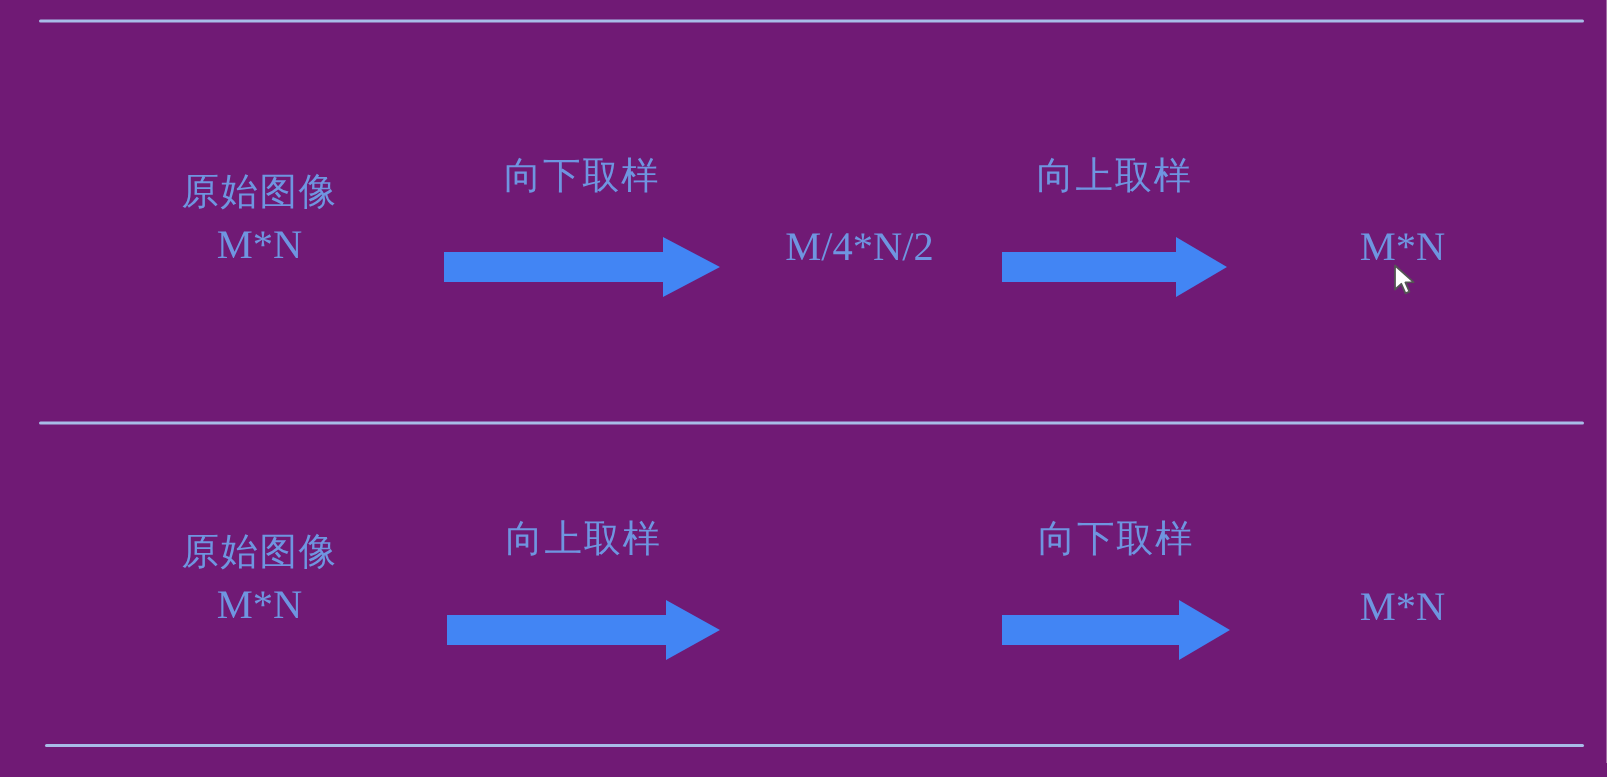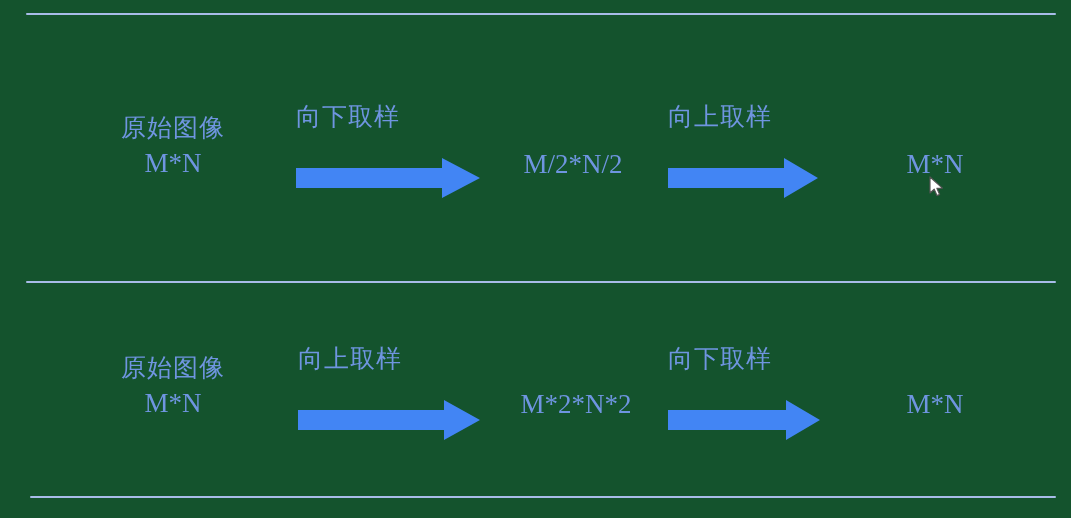--- a/index.html
+++ b/index.html
@@ -11,21 +11,21 @@
     width: 1071px;
     height: 518px;
     position: relative;
     overflow: hidden;
     font-family: "Liberation Serif", "DejaVu Serif", serif;
   }
 
   .canvas {
     position: absolute;
     inset: 0;
-    background: #14532d;
+    background: #701a75;
   }
 
   
   .rule {
     position: absolute;
     height: 2px;
     background: #a8bce8;
     border-radius: 1px;
   }
   .rule.top    { left: 26px;  width: 1030px; top: 13px;  }
@@ -77,20 +77,21 @@
 
   
   .arrow-group {
     position: absolute;
   }
   .arrow-label {
     position: absolute;
     left: 0;
     top: 0;
     width: 100%;
+    text-align: center;
     font-family: "DejaVu Serif", "Liberation Serif", serif;
     font-size: 25px;
     letter-spacing: 1px;
     color: #6f95e0;
     white-space: nowrap;
   }
   .arrow-svg {
     position: absolute;
     left: 0;
     display: block;
@@ -135,21 +136,21 @@
     </div>
 
     <div class="arrow-group a1-left">
       <span class="arrow-label">向下取样</span>
       <svg class="arrow-svg" width="184" height="40" viewBox="0 0 184 40">
         <path d="M0 10 L146 10 L146 0 L184 20 L146 40 L146 30 L0 30 Z" fill="#4285f4"></path>
       </svg>
     </div>
 
     <div class="stage s1-b">
-      <span class="latin">M/2*N/2</span>
+      <span class="latin">M/4*N/2</span>
     </div>
 
     <div class="arrow-group a1-right">
       <span class="arrow-label">向上取样</span>
       <svg class="arrow-svg" width="150" height="40" viewBox="0 0 150 40">
         <path d="M0 10 L116 10 L116 0 L150 20 L116 40 L116 30 L0 30 Z" fill="#4285f4"></path>
       </svg>
     </div>
 
     <div class="stage s1-c">
@@ -165,23 +166,20 @@
       <span class="latin">M*N</span>
     </div>
 
     <div class="arrow-group a2-left">
       <span class="arrow-label">向上取样</span>
       <svg class="arrow-svg" width="182" height="40" viewBox="0 0 182 40">
         <path d="M0 10 L146 10 L146 0 L182 20 L146 40 L146 30 L0 30 Z" fill="#4285f4"></path>
       </svg>
     </div>
 
-    <div class="stage s2-b">
-      <span class="latin">M*2*N*2</span>
-    </div>
 
     <div class="arrow-group a2-right">
       <span class="arrow-label">向下取样</span>
       <svg class="arrow-svg" width="152" height="40" viewBox="0 0 152 40">
         <path d="M0 10 L118 10 L118 0 L152 20 L118 40 L118 30 L0 30 Z" fill="#4285f4"></path>
       </svg>
     </div>
 
     <div class="stage s2-c">
       <span class="latin">M*N</span>

